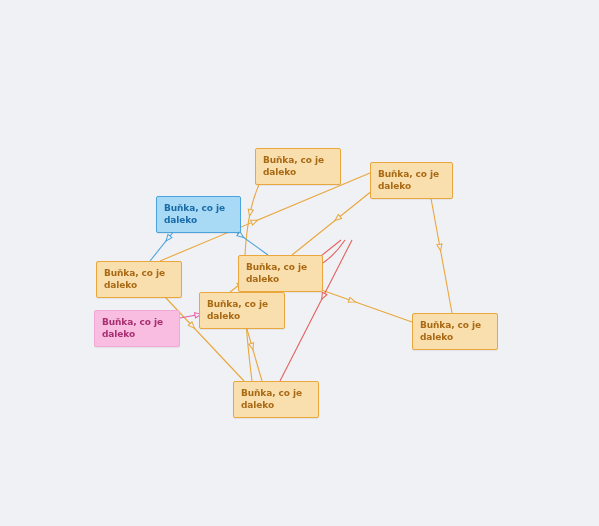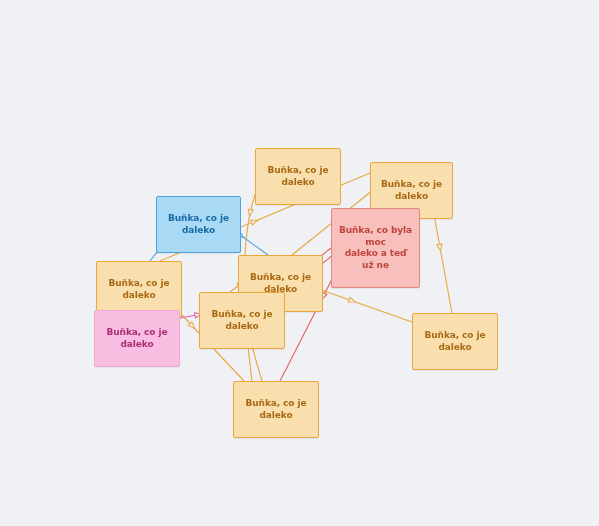--- a/index.html
+++ b/index.html
@@ -24,27 +24,26 @@
     top: 0;
     width: 599px;
     height: 526px;
   }
   .node {
     position: absolute;
     box-sizing: border-box;
     display: flex;
     align-items: center;
     justify-content: center;
-    text-align: center;
     font-size: 9px;
     font-weight: bold;
     letter-spacing: -0.1px;
     line-height: 1.28;
     border-radius: 2px;
-    padding: 16px 7px;
+    padding: 6px 7px;
     white-space: pre-line;
     box-shadow: 0 1px 1px rgba(0,0,0,0.06);
   }
   .node-orange {
     background: #fadfae;
     border: 1px solid #e9a73d;
     color: #a96a15;
   }
   .node-blue {
     background: #a8daf5;
@@ -93,21 +92,19 @@
       <path d="M -3.2 -2.6 L 3.2 0 L -3.2 2.6 Z" fill="#f0f1f4" stroke="#e4605f" stroke-width="1" transform="translate(316.91912841796875,266.3258972167969) rotate(153.6299256554109)"></path>
       <path d="M 352 240 L 280 381" fill="none" stroke="#e4605f" stroke-width="1.1"></path>
       <path d="M -3.2 -2.6 L 3.2 0 L -3.2 2.6 Z" fill="#f0f1f4" stroke="#e4605f" stroke-width="1" transform="translate(323.1999816894531,296.3999938964844) rotate(117.05039820890117)"></path>
       <path d="M 341 240 L 296 276" fill="none" stroke="#e4605f" stroke-width="1.1"></path>
       <path d="M -3.2 -2.6 L 3.2 0 L -3.2 2.6 Z" fill="#f0f1f4" stroke="#e4605f" stroke-width="1" transform="translate(314,261.6000061035156) rotate(141.3400096956136)"></path>
       <rect x="225" y="225" width="6" height="6" fill="#bfe2f6" stroke="#4ba3dd" stroke-width="1"></rect>
     </svg>
 <div class="node node-orange" style="left: 255px; top: 148px; width: 86px; min-height: 20px;"><span>Buňka, co je daleko</span></div>
     <div class="node node-orange" style="left: 370px; top: 162px; width: 83px; min-height: 20px;"><span>Buňka, co je daleko</span></div>
     <div class="node node-blue" style="left: 156px; top: 196px; width: 85px; min-height: 20px;"><span>Buňka, co je daleko</span></div>
-    <div class="node node-red" style="left: 331px; top: 208px; width: 89px; min-height: 32px;"><span>Buňka, co byla moc
-daleko a teď už ne</span></div>
     <div class="node node-orange" style="left: 238px; top: 255px; width: 85px; min-height: 20px;"><span>Buňka, co je daleko</span></div>
     <div class="node node-orange" style="left: 96px; top: 261px; width: 86px; min-height: 20px;"><span>Buňka, co je daleko</span></div>
     <div class="node node-orange" style="left: 199px; top: 292px; width: 86px; min-height: 20px;"><span>Buňka, co je daleko</span></div>
     <div class="node node-pink" style="left: 94px; top: 310px; width: 86px; min-height: 20px;"><span>Buňka, co je daleko</span></div>
     <div class="node node-orange" style="left: 412px; top: 313px; width: 86px; min-height: 20px;"><span>Buňka, co je daleko</span></div>
     <div class="node node-orange" style="left: 233px; top: 381px; width: 86px; min-height: 20px;"><span>Buňka, co je daleko</span></div>
   </div>
 
 </body></html>

